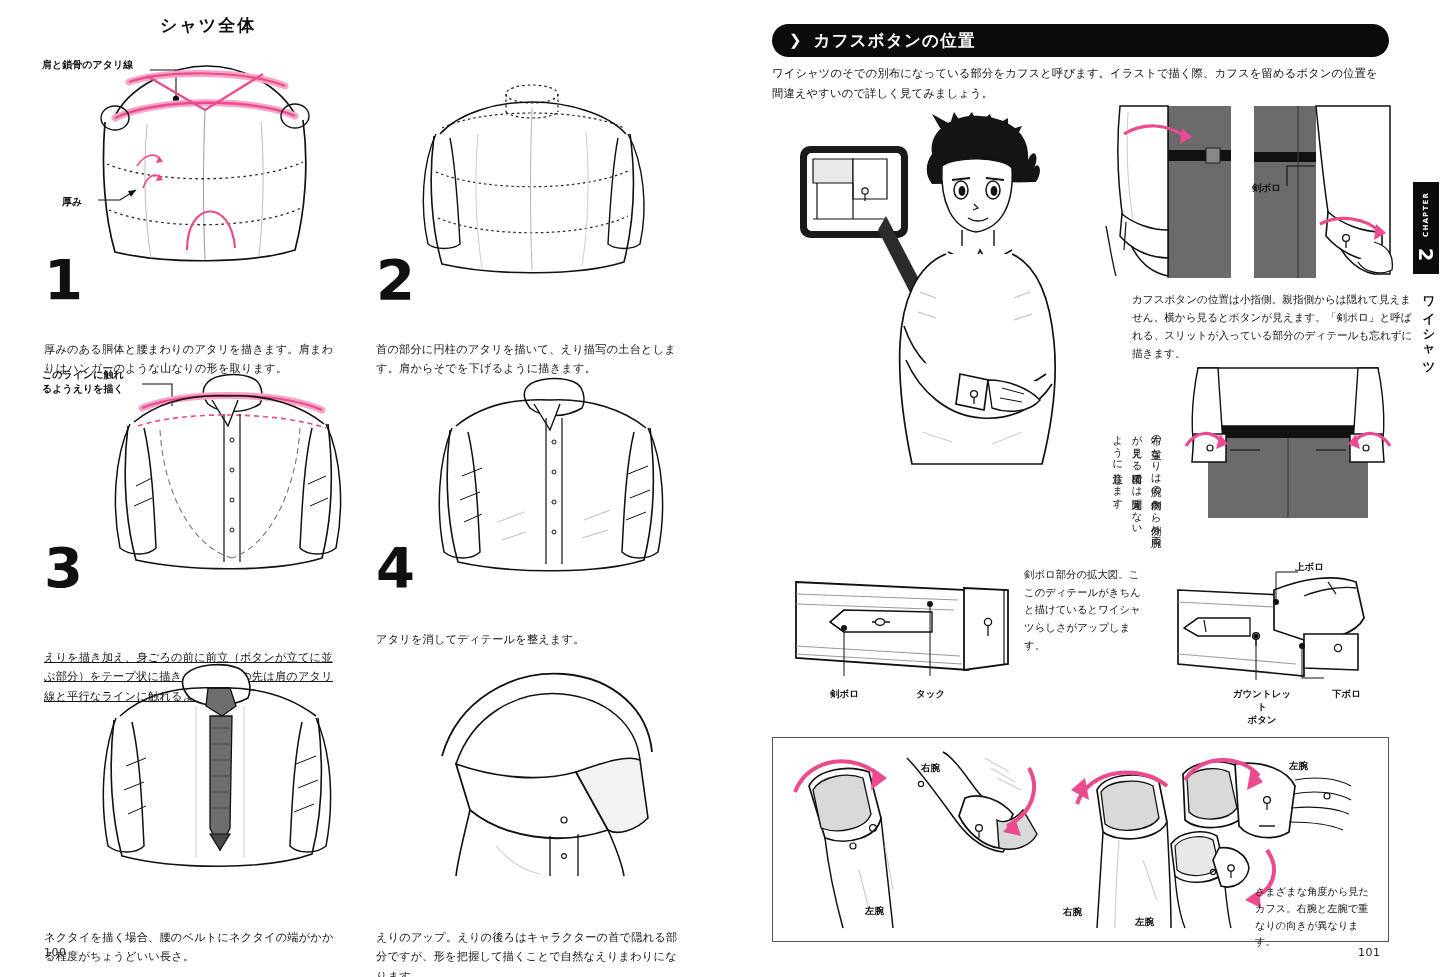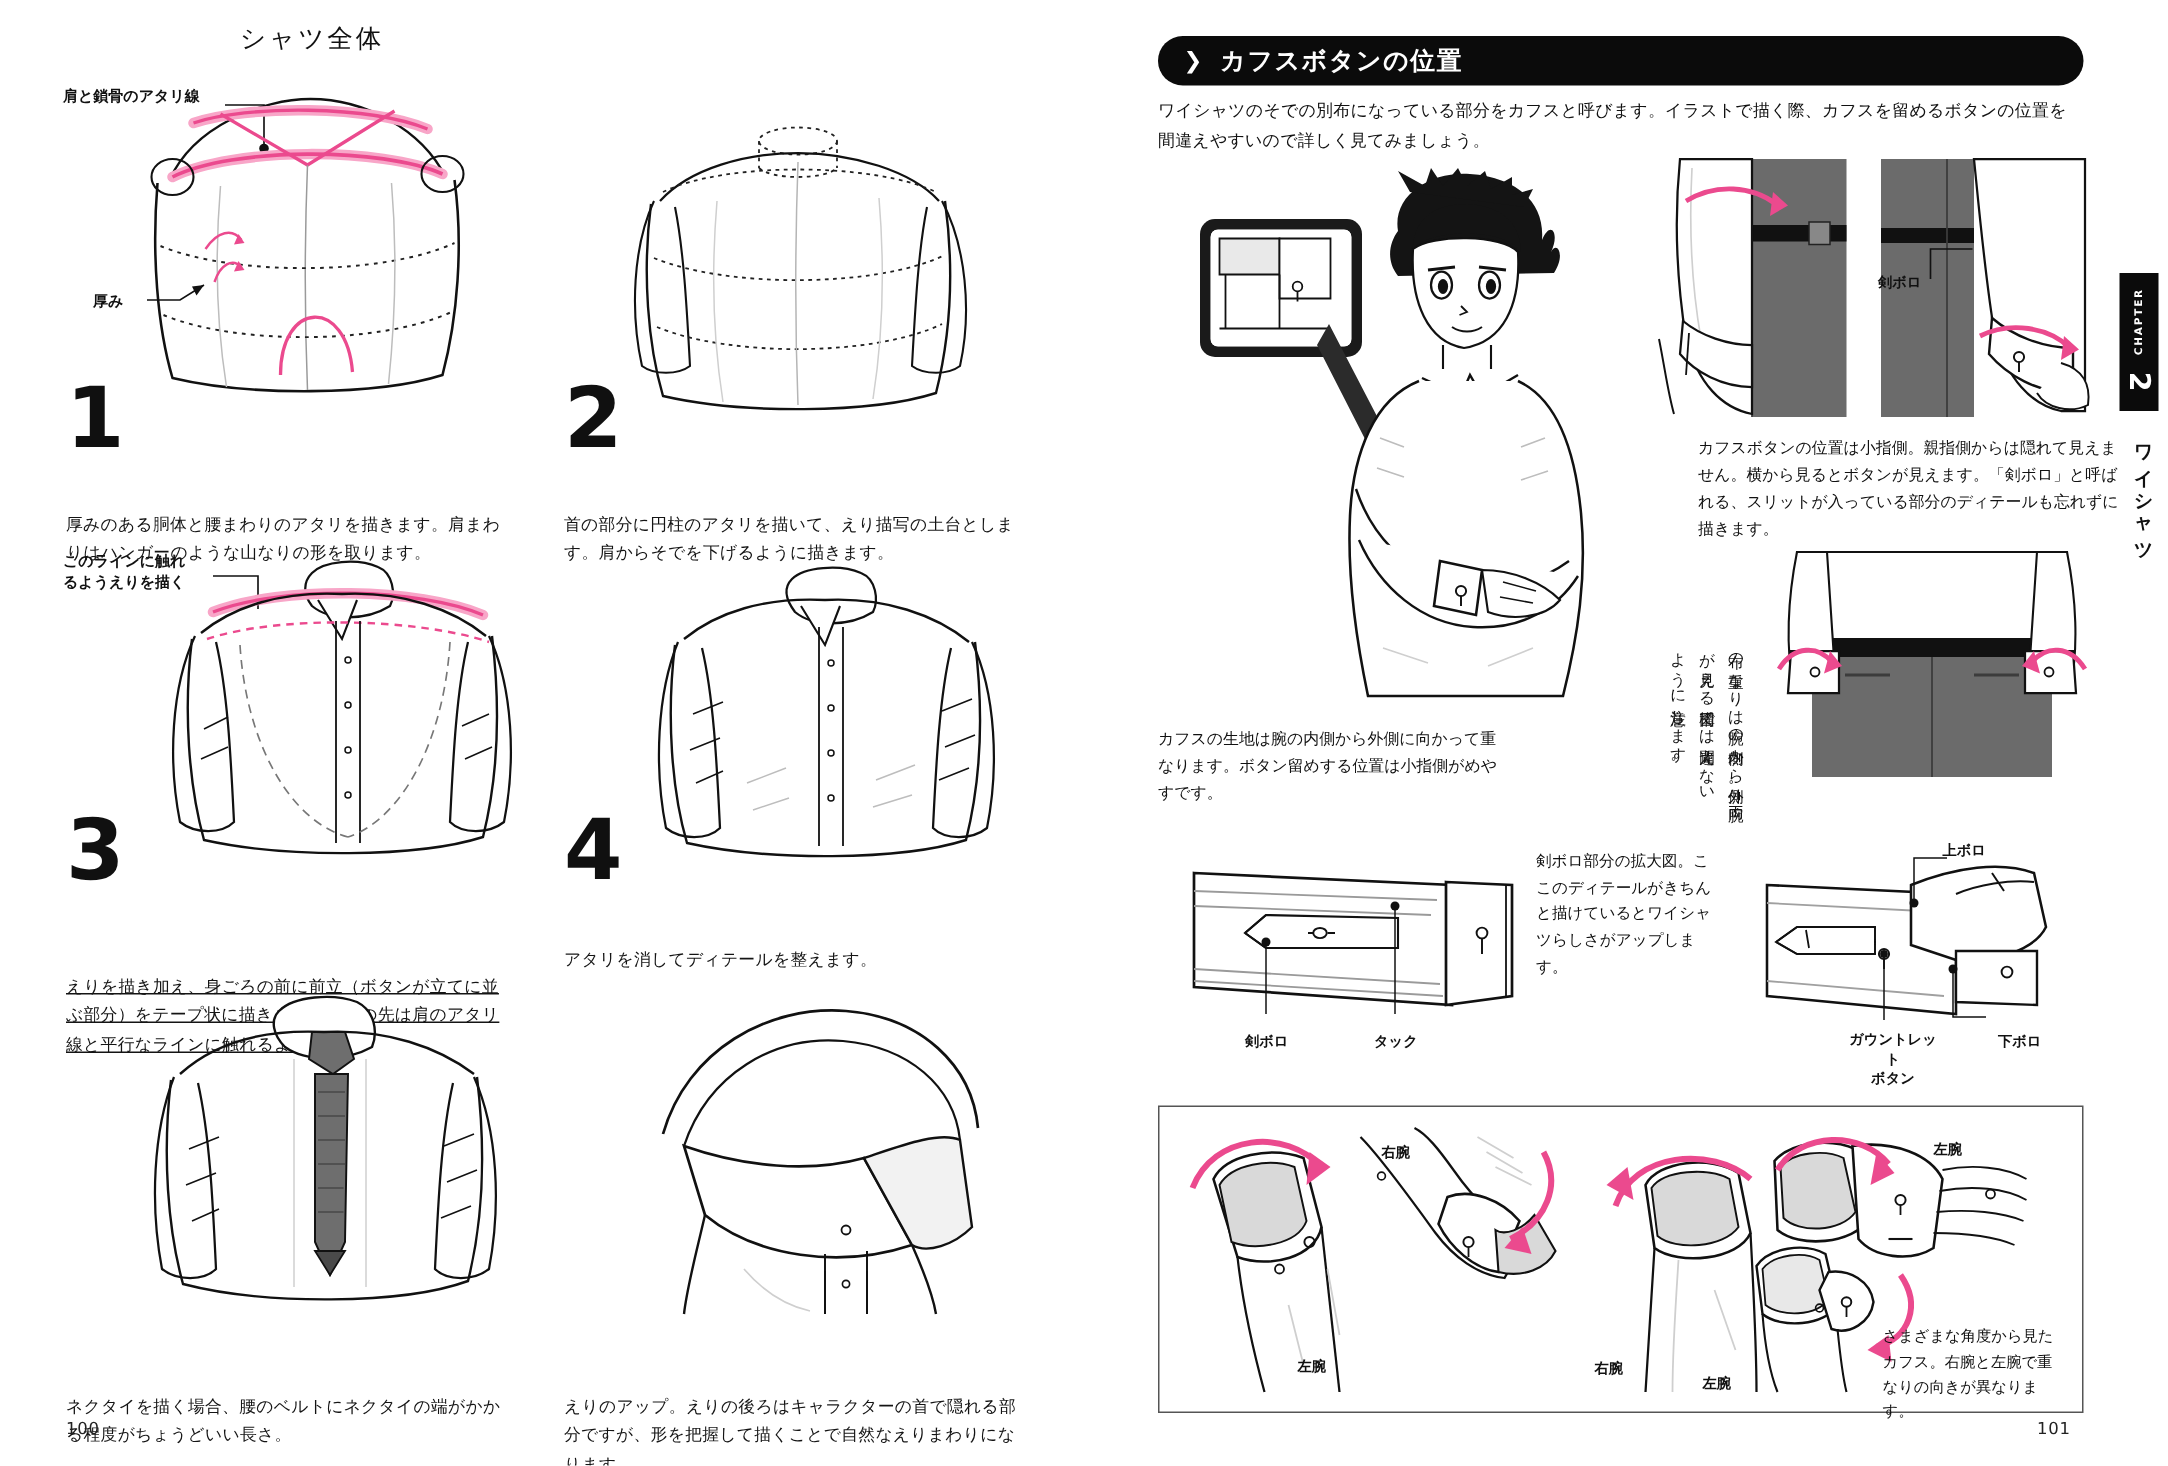--- a/index.html
+++ b/index.html
@@ -20,21 +20,21 @@
   .tiny-label { font-size: 9.5px; color: #111; font-weight: 700; }
 
   
   .page-left  { position: absolute; left: 0;   top: 0; width: 726px; height: 977px; }
   .page-right { position: absolute; left: 726px; top: 0; width: 719px; height: 977px; }
   .gutter { position:absolute; left:725px; top:0; width:2px; height:977px; background:#ffffff; }
 
   
   .lp-title {
     position: absolute; left: 160px; top: 14px;
-    font-size: 17px; font-weight: 400; letter-spacing: 2px; color: #111; text-align: center;
+    font-size: 17px; font-weight: 700; letter-spacing: 2px; color: #111; text-align: center;
   }
 
   
   .step-num {
     position: absolute; font-size: 56px; font-weight: 700; color: #101010;
     line-height: .8; font-family: "DejaVu Sans", "Liberation Sans", sans-serif;
   }
 
   
   .fig { position: absolute; }
@@ -366,21 +366,20 @@
       <path d="M112,285 L112,292" stroke="#111" stroke-width="1.3"></path>
 
       <path d="M126,268 C146,268 166,276 178,288 C168,300 146,302 130,296 Z" fill="#fff" stroke="#111" stroke-width="1.4"></path>
       <path d="M140,276 L162,282 M138,286 L160,290" stroke="#111" stroke-width="1" fill="none"></path>
 
       <path d="M58,180 L74,186 M56,200 L74,206 M168,180 L152,186 M170,202 L152,208" stroke="#bdbdbd" stroke-width="1.1" fill="none"></path>
       <path d="M60,320 L90,330 M160,320 L130,332" stroke="#cfcfcf" stroke-width="1.1" fill="none"></path>
     </svg>
   </div>
 
-  <div class="fig-caption" style="left:772px; top:484px; width:232px;">カフスの生地は腕の内側から外側に向かって重なります。ボタン留めする位置は小指側がめやすです。</div>
 
   <div class="fig" style="left:1106px; top:106px;">
     <svg width="125" height="172" viewBox="0 0 125 172">
 
       <rect x="62" y="0" width="63" height="172" fill="#6b6b6b"></rect>
       <path d="M62,0 L62,172" stroke="#3c3c3c" stroke-width="1.2"></path>
       <rect x="62" y="44" width="63" height="11" fill="#111"></rect>
       <rect x="100" y="42" width="14" height="15" fill="#888" stroke="#222" stroke-width="1"></rect>
 
       <path d="M14,0 C10,40 12,82 18,120 C26,150 42,166 62,170 L62,0 Z" fill="#fff" stroke="#111" stroke-width="1.5"></path>

